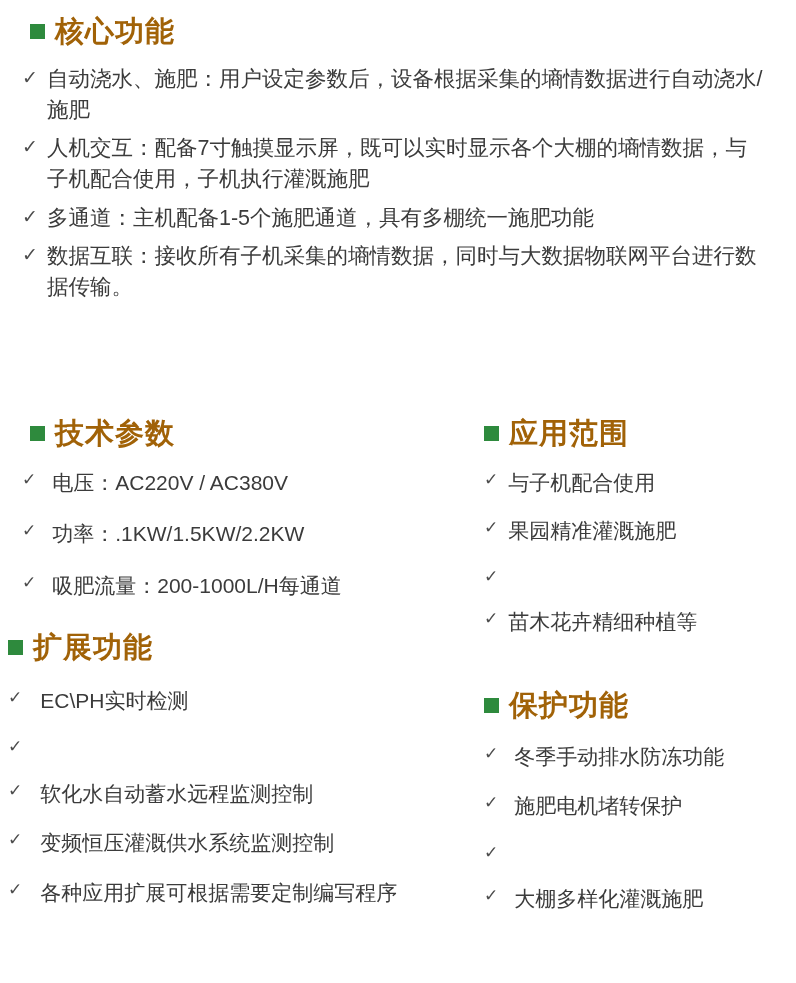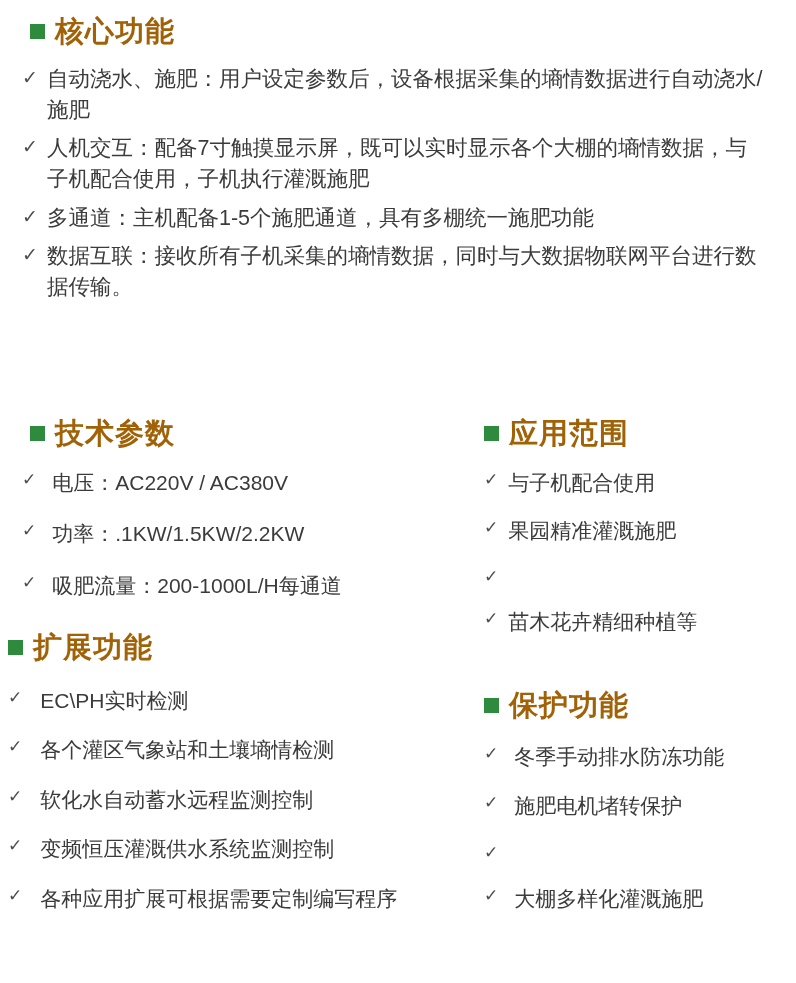--- a/index.html
+++ b/index.html
@@ -228,21 +228,20 @@
       <span class="bullet-square"></span>
       <span class="title-text">扩展功能</span>
     </div>
     <ul class="feature-list">
       <li>
         <span class="check">✓</span>
         <span class="li-text">EC\PH实时检测</span>
       </li>
       <li>
         <span class="check">✓</span>
-        <span class="li-text">各个灌区气象站和土壤墒情检测</span>
       </li>
       <li>
         <span class="check">✓</span>
         <span class="li-text">软化水自动蓄水远程监测控制</span>
       </li>
       <li>
         <span class="check">✓</span>
         <span class="li-text">变频恒压灌溉供水系统监测控制</span>
       </li>
       <li>

